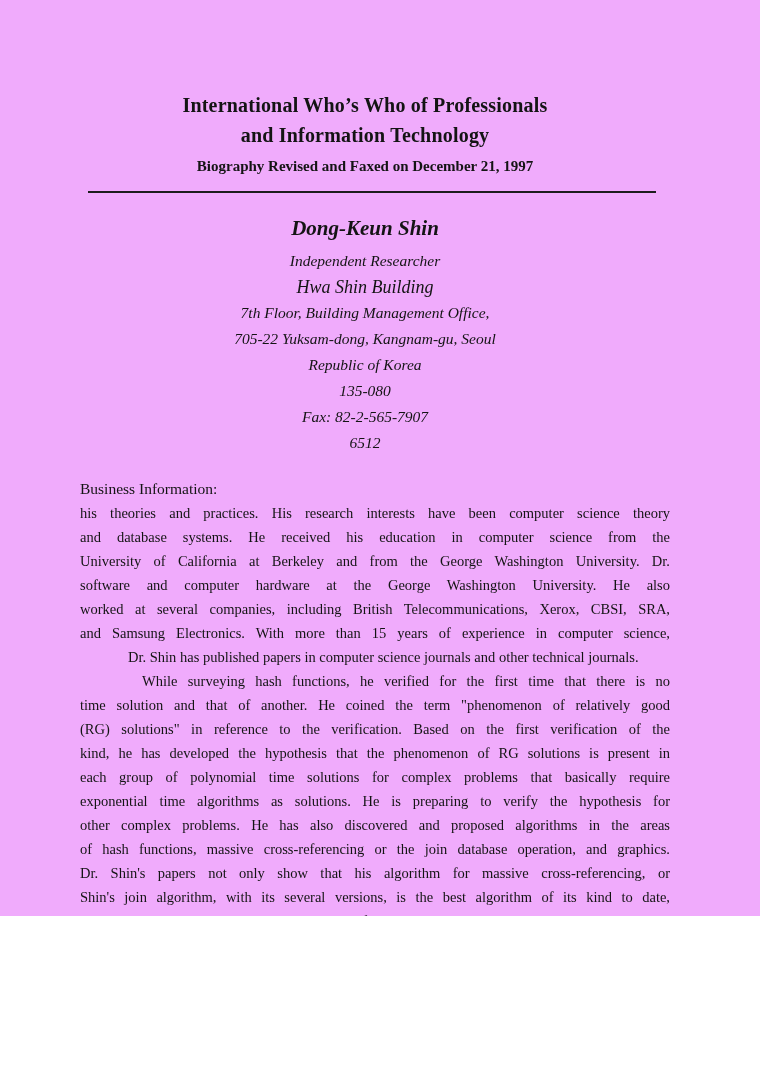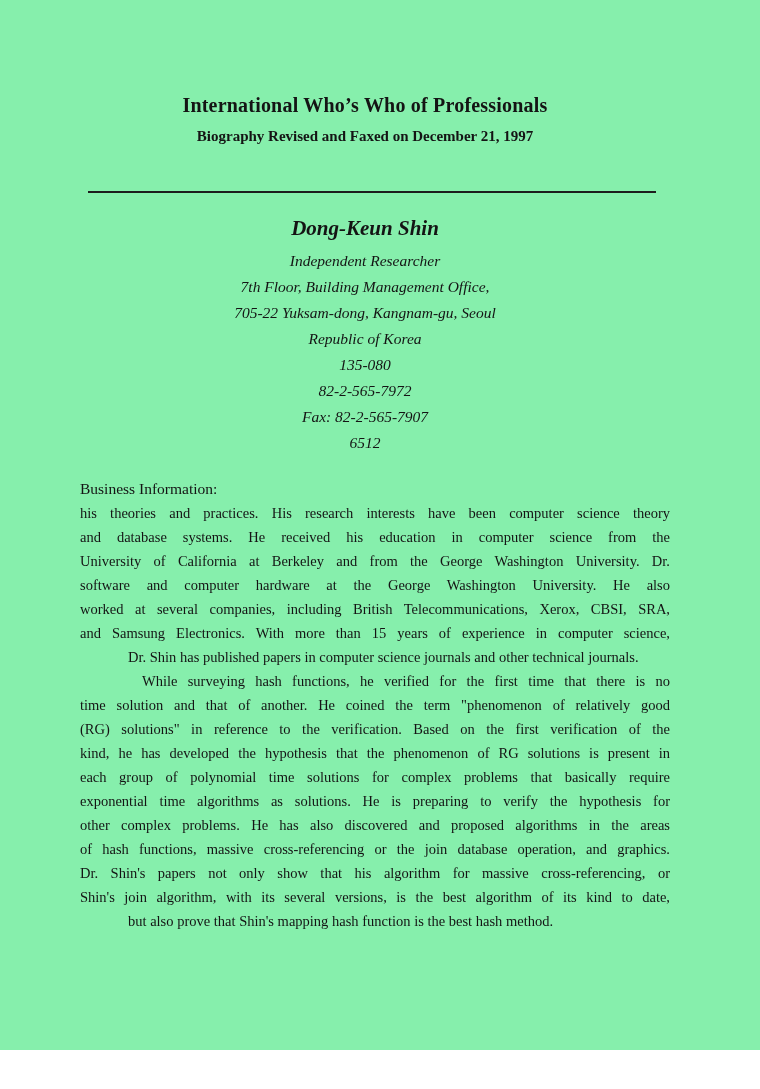--- a/index.html
+++ b/index.html
@@ -1,20 +1,20 @@
 <!DOCTYPE html>
 <html><head>
 <meta charset="utf-8">
 <style>
   html, body { margin: 0; padding: 0; background: #ffffff; }
   .page {
     position: relative;
     width: 760px;
-    height: 1050px;
-    background: #86efac;
+    height: 916px;
+    background: #f0abfc;
     color: #141414;
     font-family: "Liberation Serif", "DejaVu Serif", serif;
     overflow: hidden;
   }
   
   .header {
     position: absolute;
     top: 90px;
     left: 80px;
     width: 570px;
@@ -87,35 +87,36 @@
   .bline.first { padding-left: 62px; }
   .bline.last { text-align-last: left; margin-left: 48px; }
 </style>
 </head>
 <body>
 
 <div class="page">
 
   <div class="header">
     <div class="title-line">International Who’s Who of Professionals</div>
+    <div class="title-line">and Information Technology</div>
     <div class="subtitle">Biography Revised and Faxed on December 21, 1997</div>
   </div>
 
   <div class="divider"></div>
 
   <div class="contact">
     <div class="contact-name">Dong-Keun Shin</div>
     <div class="contact-line">Independent Researcher</div>
+    <div class="contact-building">Hwa Shin Building</div>
     <div>
         <div class="contact-line">7th Floor, Building Management Office,</div>
         <div class="contact-line">705-22 Yuksam-dong, Kangnam-gu, Seoul</div>
         <div class="contact-line">Republic of Korea</div>
         <div class="contact-line">135-080</div>
       </div>
-    <div class="contact-line">82-2-565-7972</div>
     <div class="contact-line">Fax: 82-2-565-7907</div>
     <div class="contact-line">6512</div>
   </div>
 
   <div class="business">
     <div class="section-heading">Business Information:</div>
     <div>
         <div class="para">
           <div class="bline">his theories and practices.  His research interests have been computer science theory</div>
           <div class="bline">and database systems.  He received his education in computer science from the</div>

